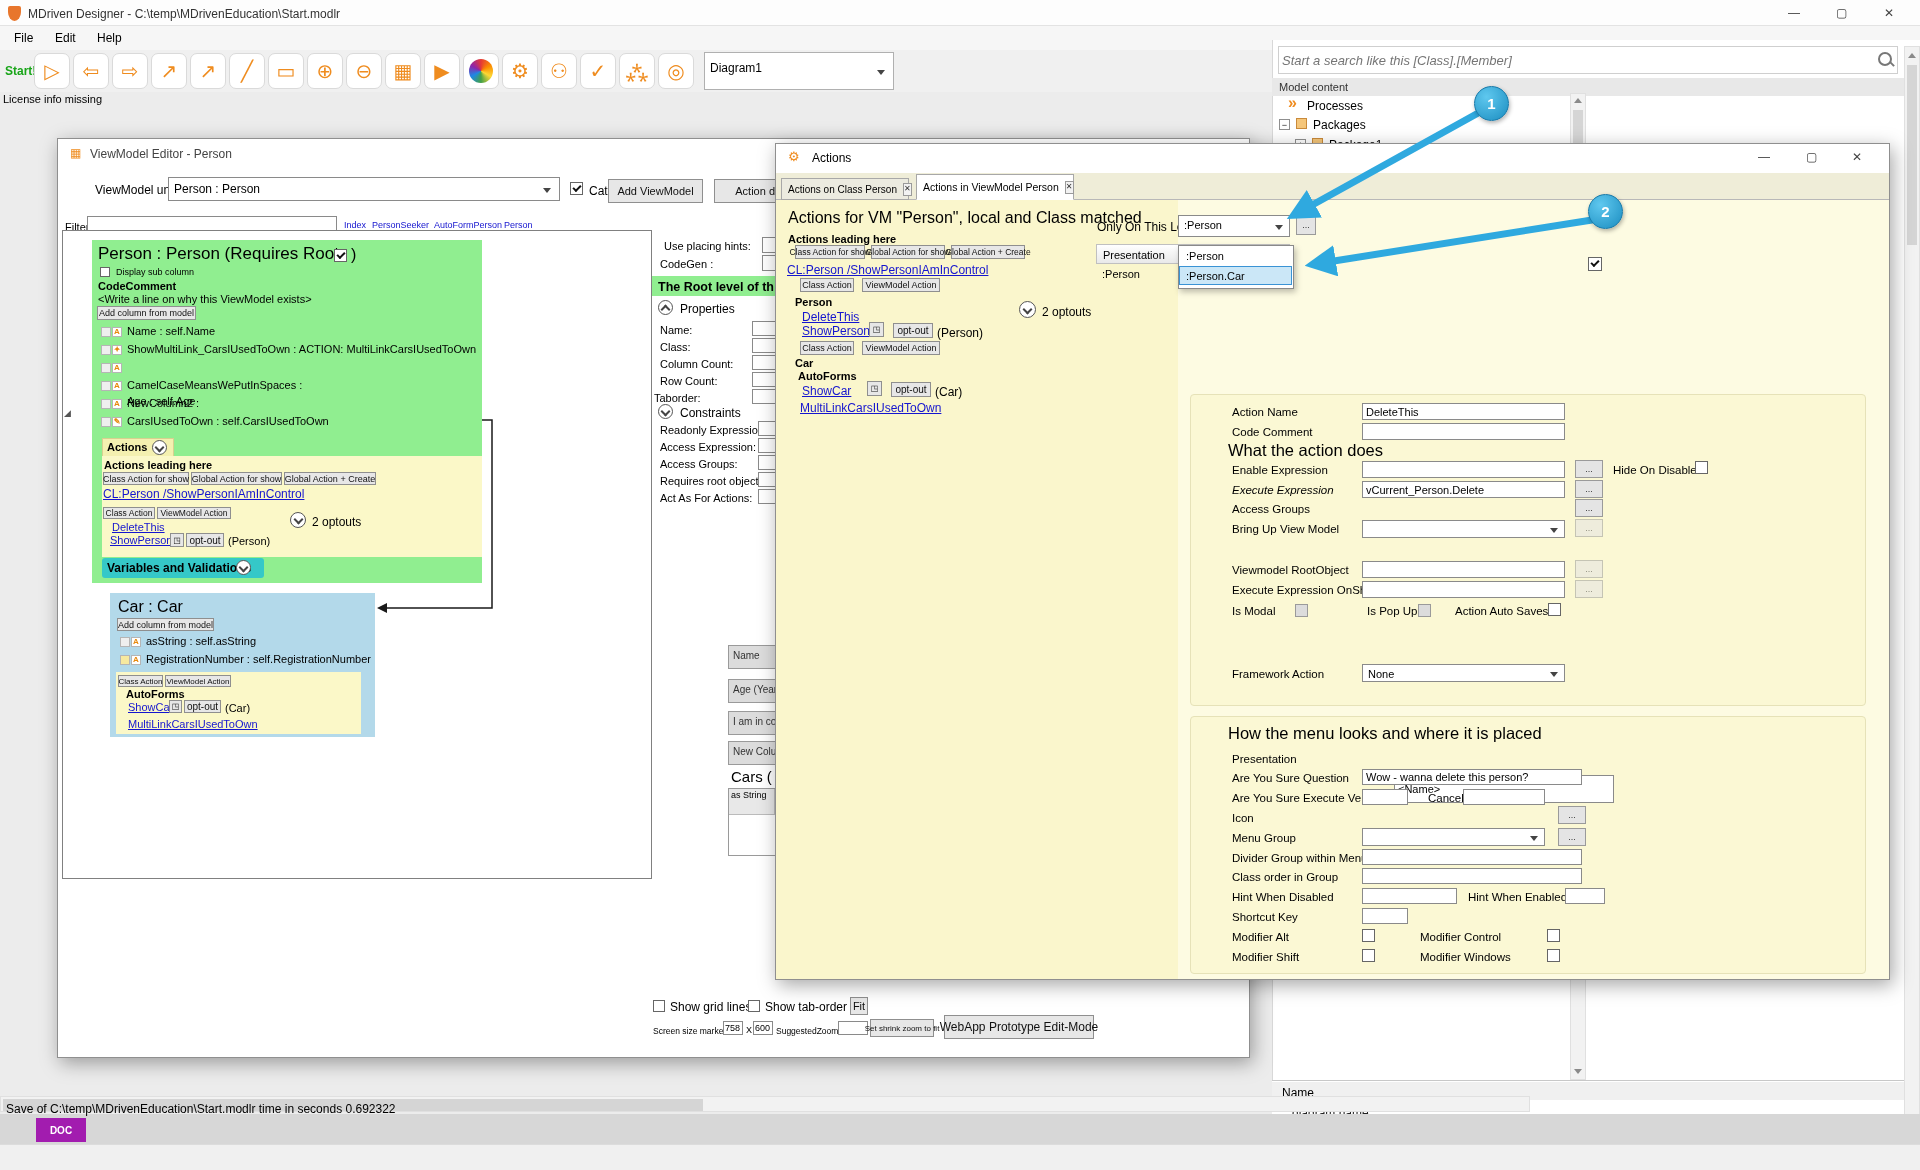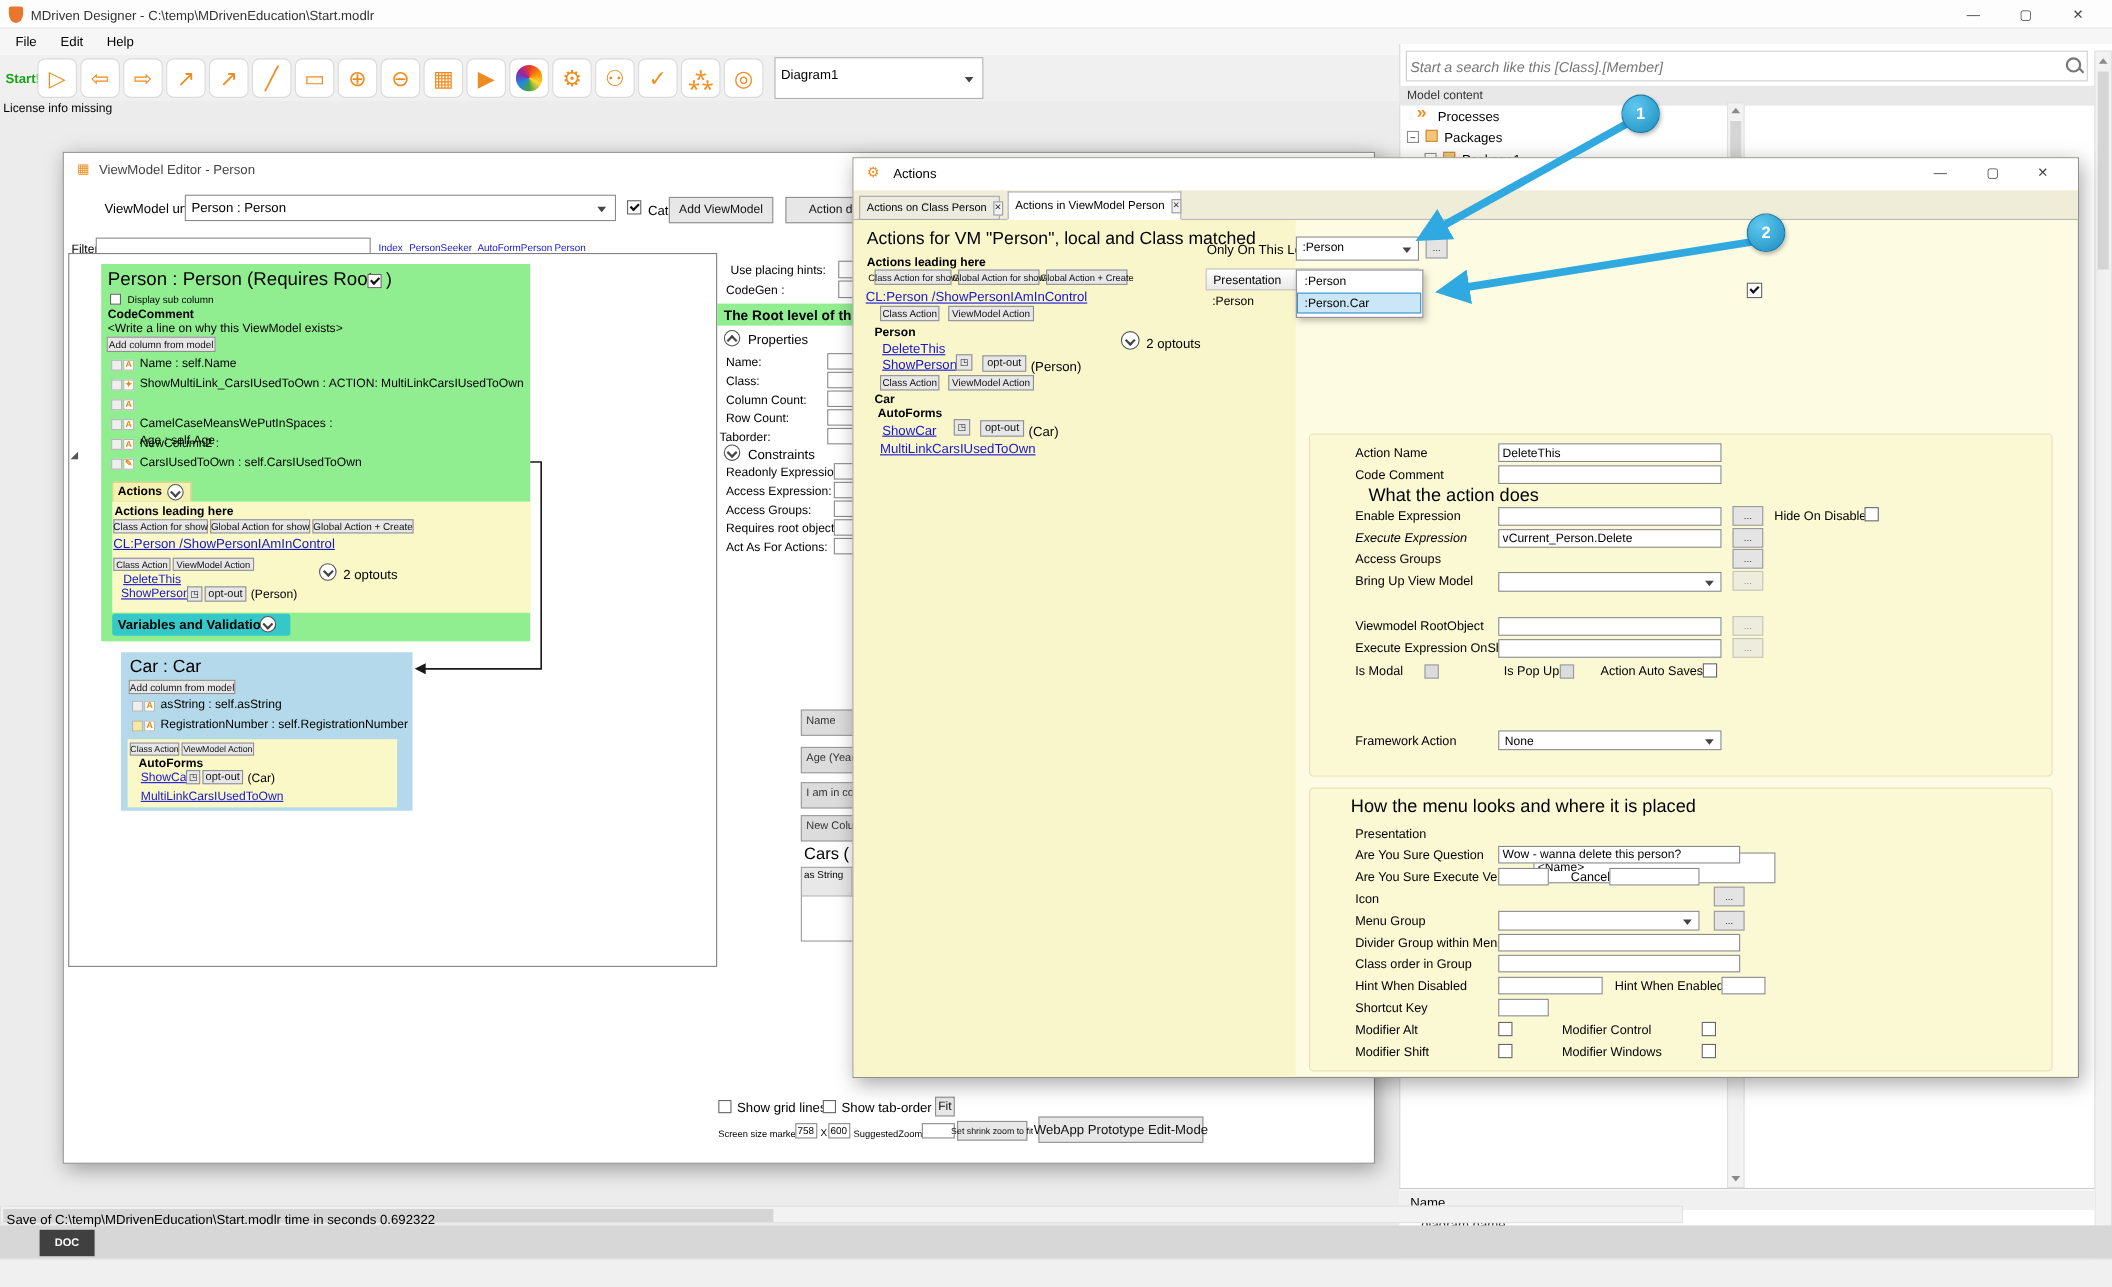--- a/index.html
+++ b/index.html
@@ -151,21 +151,21 @@
 
     <div class="panel" style="left:1272px;top:1080px;width:632px;height:66px;background:#fff;border-top:1px solid #c8c8c8;"></div>
     <div class="panel" style="left:1272px;top:1082px;width:632px;height:18px;background:#f0f0f0;"></div>
     <span class="t" style="left:1282px;top:1086px;font-size:12px;">Name</span>
     <span class="t" style="left:1292px;top:1106px;font-size:12px;color:#222;">diagram.name</span>
 
     <div class="sb" style="left:0;top:1096px;width:1530px;height:16px;">
       <span class="thumb" style="left:2px;top:2px;width:700px;height:12px;"></span>
     </div>
     <div class="panel" style="left:0;top:1114px;width:1920px;height:30px;background:#d7d7d7;"></div>
-    <div class="panel" style="left:36px;top:1118px;width:50px;height:24px;background:#404040;display:flex;align-items:center;justify-content:center;">
+    <div class="panel" style="left:36px;top:1118px;width:50px;height:24px;background:#a21caf;display:flex;align-items:center;justify-content:center;">
       <span style="color:#fff;font-size:10px;font-weight:bold;">DOC</span>
     </div>
     <div class="panel" style="left:0;top:1144px;width:1920px;height:26px;background:#f0f0f0;border-top:1px solid #dcdcdc;"></div>
     <span class="t" style="left:6px;top:1102px;font-size:12px;">Save of C:\temp\MDrivenEducation\Start.modlr time in seconds 0.692322</span>
   </div>
 
   <div class="layer">
     <div class="win" style="left:57px;top:138px;width:1193px;height:920px;"></div>
     <span class="t" style="left:70px;top:146px;color:#ef8c1f;font-size:12px;">▦</span>
     <span class="t" style="left:90px;top:147px;font-size:12px;color:#444;">ViewModel Editor - Person</span>
@@ -464,21 +464,21 @@
     <span class="t" style="left:1186px;top:250px;">:Person</span>
     <div class="panel" style="left:1179px;top:266px;width:113px;height:19px;background:#cbe7f7;border:1px solid #3a93d5;">
       <span style="position:absolute;left:6px;top:3px;font-size:11px;white-space:nowrap;">:Person.Car</span>
     </div>
 
     <div class="panel" style="left:1190px;top:394px;width:676px;height:312px;background:#fbf8d4;border:1px solid #e6e2b8;border-radius:4px;"></div>
     <span class="t" style="left:1232px;top:406px;font-size:11.5px;">Action Name</span>
     <input class="inp" style="left: 1362px; top: 403px; width: 203px; height: 17px;" value="DeleteThis">
     <span class="t" style="left:1232px;top:426px;font-size:11.5px;">Code Comment</span>
     <input class="inp" style="left: 1362px; top: 423px; width: 203px; height: 17px;">
-    <span class="t bd" style="left:1228px;top:441px;font-size:16.5px;font-weight:normal;margin-left:16px;">What the action does</span>
+    <span class="t bd" style="left:1228px;top:441px;font-size:16.5px;font-weight:normal;">What the action does</span>
     <span class="t" style="left:1232px;top:464px;font-size:11.5px;">Enable Expression</span>
     <input class="inp" style="left: 1362px; top: 461px; width: 203px; height: 17px;">
     <div class="dots" style="left:1575px;top:460px;width:28px;height:18px;">
         <span>...</span>
       </div>
     <span class="t" style="left:1613px;top:464px;font-size:11.5px;">Hide On Disable</span>
     <span class="cb" style="left:1695px;top:461px;"></span>
     <span class="t" style="left:1232px;top:484px;font-size:11.5px;font-style:italic;">Execute Expression</span>
     <input class="inp" style="left: 1362px; top: 481px; width: 203px; height: 17px;" value="vCurrent_Person.Delete">
     <div class="dots" style="left:1575px;top:480px;width:28px;height:18px;">

